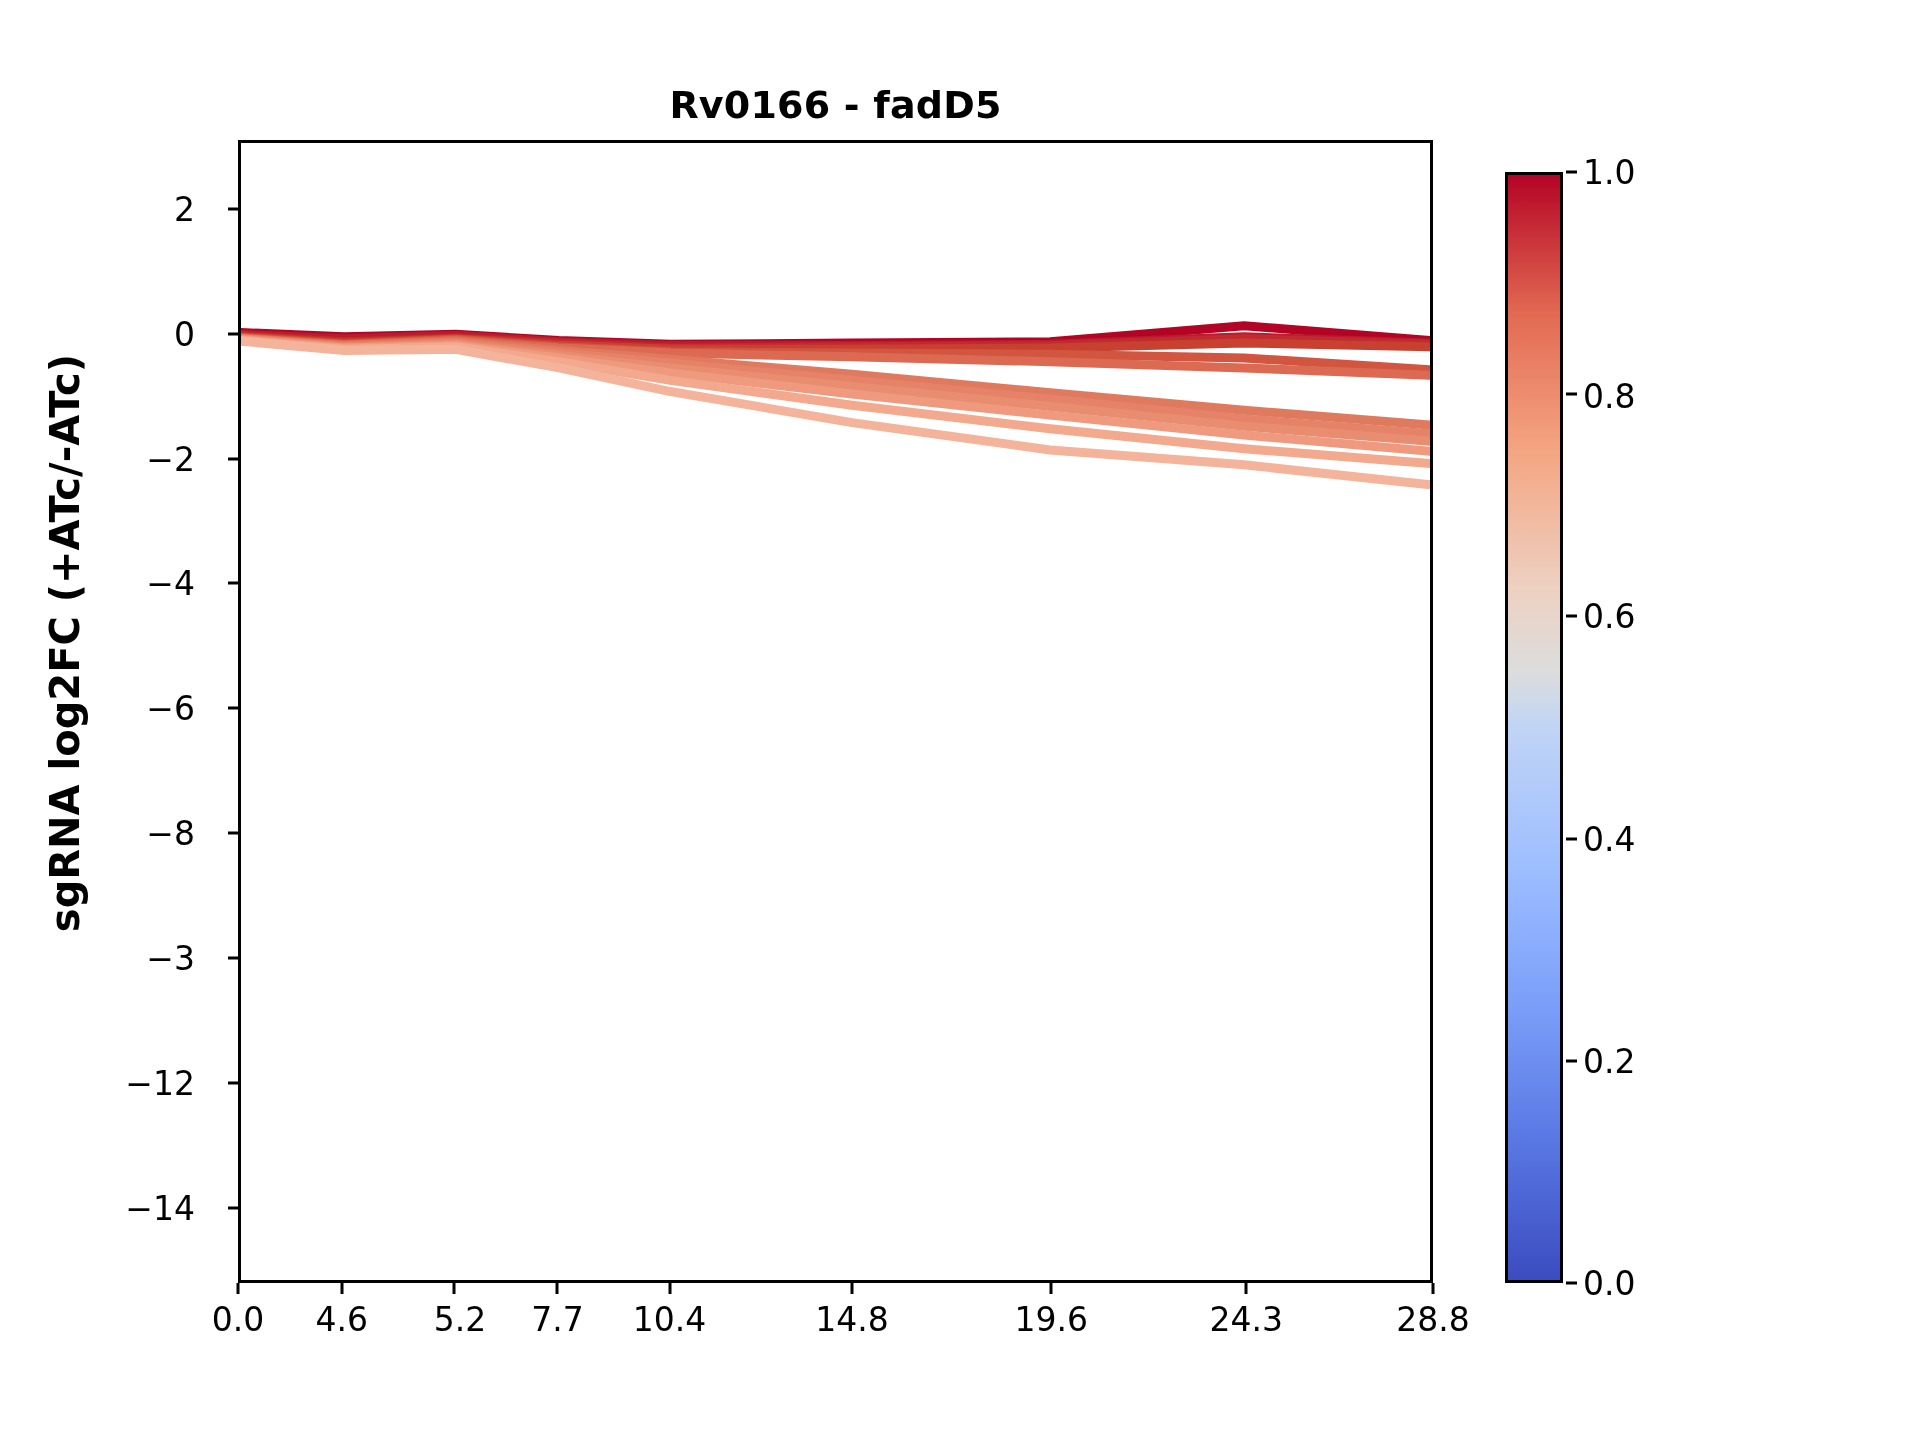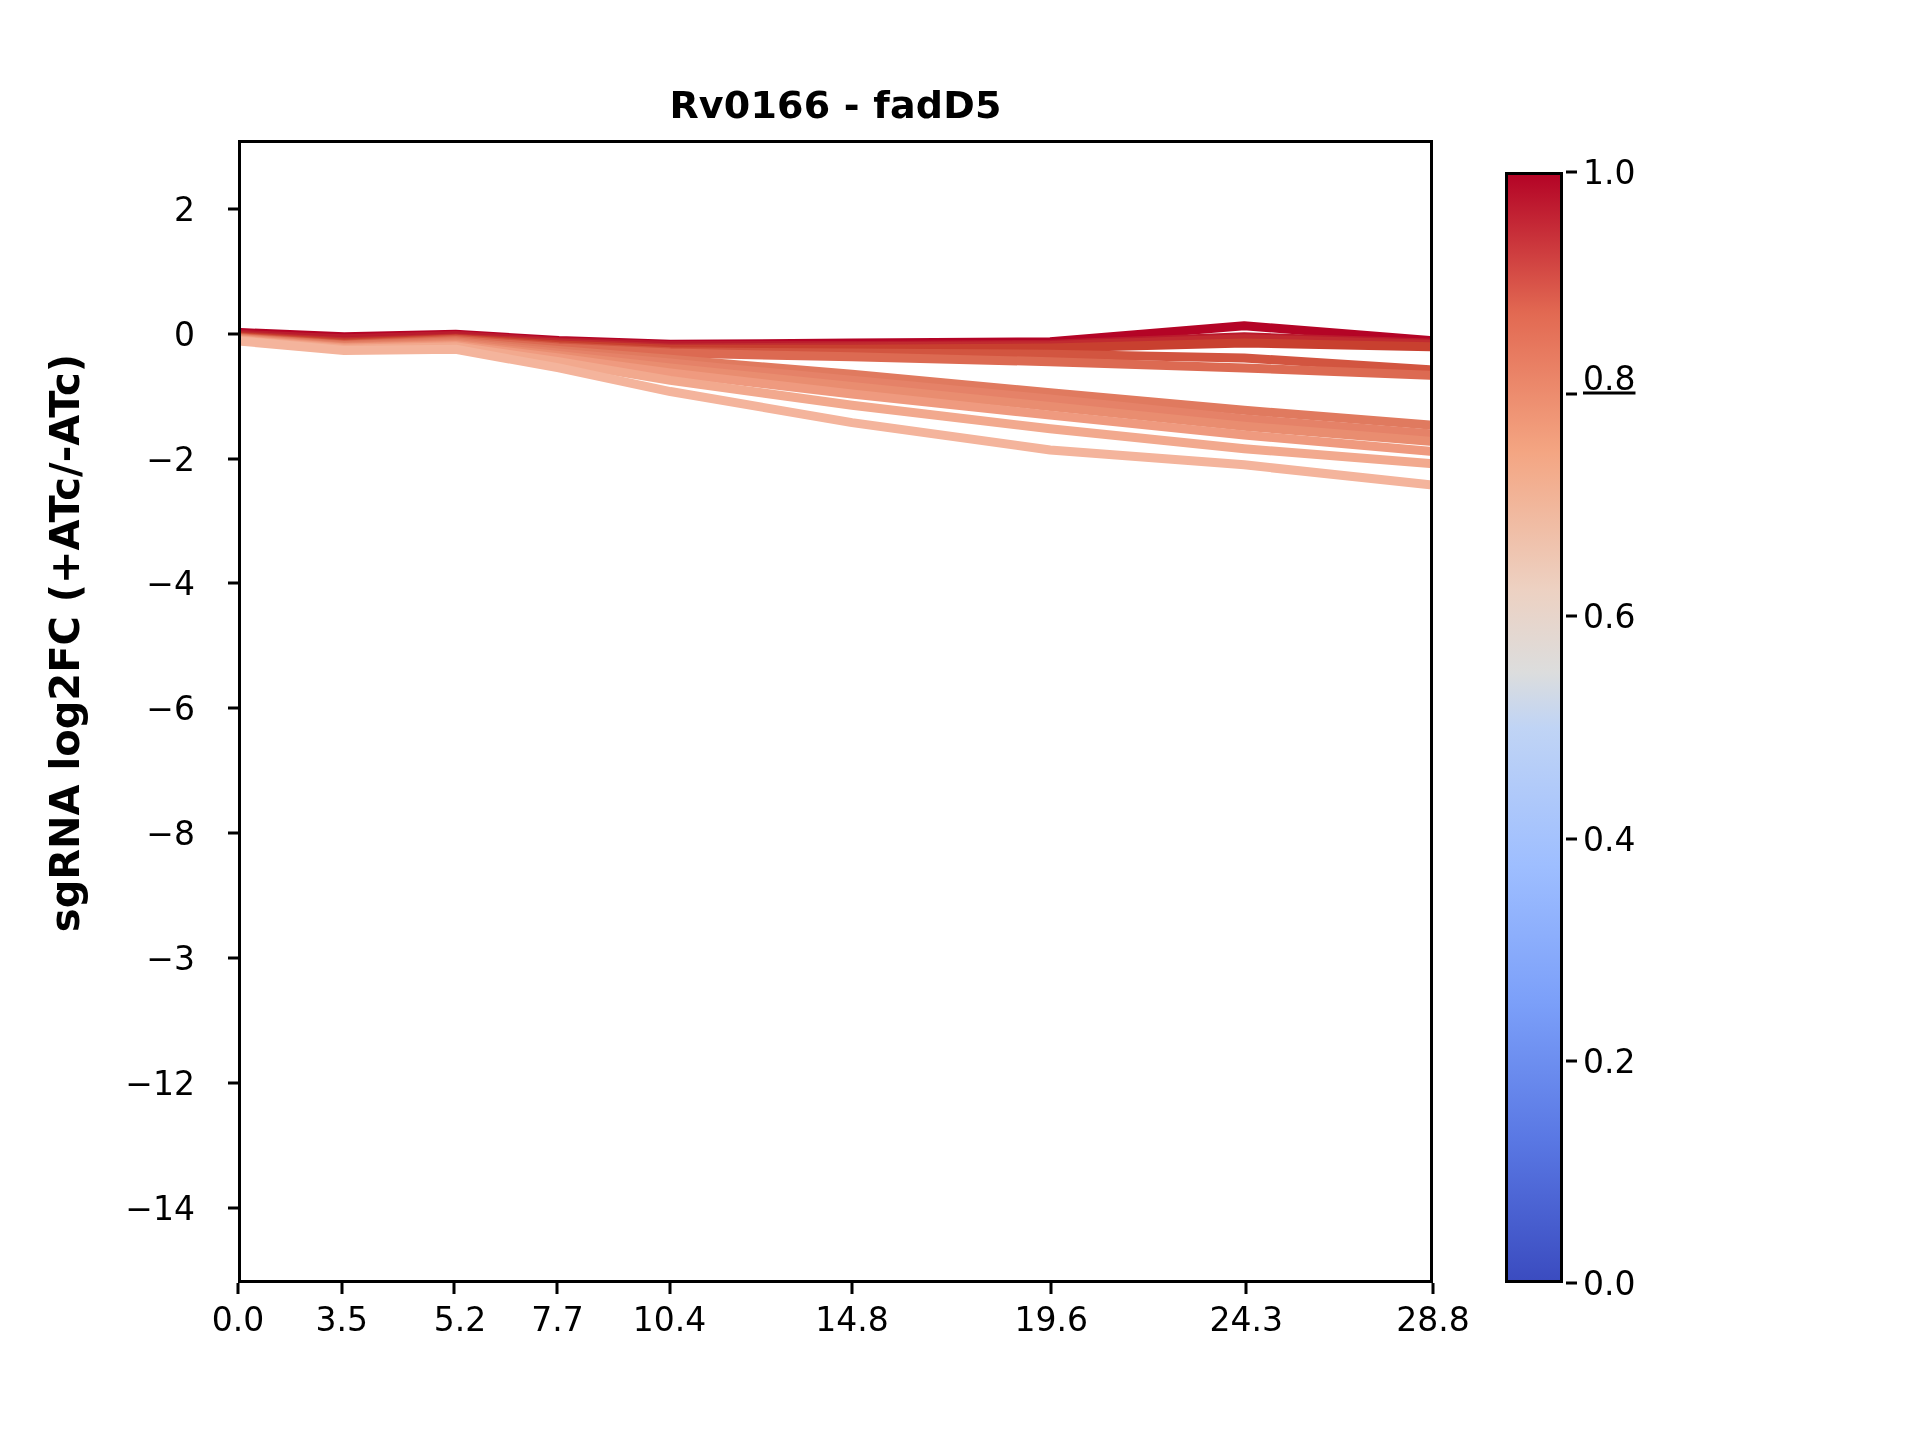--- a/index.html
+++ b/index.html
@@ -108,21 +108,21 @@
       <div class="ytick-label" style="top: 958.213px;">−3</div>
       <div class="ytick-mark" style="top: 1083.13px;"></div>
       <div class="ytick-label" style="top: 1083.13px;">−12</div>
       <div class="ytick-mark" style="top: 1208.05px;"></div>
       <div class="ytick-label" style="top: 1208.05px;">−14</div>
     </div>
   <div id="x-ticks">
       <div class="xtick-mark" style="left: 238px;"></div>
       <div class="xtick-label" style="left: 238px;">0.0</div>
       <div class="xtick-mark" style="left: 341.733px;"></div>
-      <div class="xtick-label" style="left: 341.733px;">3.5</div>
+      <div class="xtick-label" style="left: 341.733px;">4.6</div>
       <div class="xtick-mark" style="left: 453.764px;"></div>
       <div class="xtick-label" style="left: 460px;">5.2</div>
       <div class="xtick-mark" style="left: 557.497px;"></div>
       <div class="xtick-label" style="left: 557.497px;">7.7</div>
       <div class="xtick-mark" style="left: 669.528px;"></div>
       <div class="xtick-label" style="left: 669.528px;">10.4</div>
       <div class="xtick-mark" style="left: 852.097px;"></div>
       <div class="xtick-label" style="left: 852.097px;">14.8</div>
       <div class="xtick-mark" style="left: 1051.26px;"></div>
       <div class="xtick-label" style="left: 1051.26px;">19.6</div>
@@ -148,21 +148,21 @@
             <stop offset="100%" stop-color="#b40426"></stop>
           </linearGradient>
         </defs>
         <rect x="0" y="0" width="10" height="100" fill="url(#cbgrad)"></rect>
       </svg>
   </div>
   <div id="cb-ticks">
       <div class="cbtick-mark" style="top: 172px;"></div>
       <div class="cbtick-label" style="top: 172px;">1.0</div>
       <div class="cbtick-mark" style="top: 394.2px;"></div>
-      <div class="cbtick-label" style="top: 378px; text-decoration: underline;">0.8</div>
+      <div class="cbtick-label" style="top: 396px;">0.8</div>
       <div class="cbtick-mark" style="top: 616.4px;"></div>
       <div class="cbtick-label" style="top: 616.4px;">0.6</div>
       <div class="cbtick-mark" style="top: 838.6px;"></div>
       <div class="cbtick-label" style="top: 838.6px;">0.4</div>
       <div class="cbtick-mark" style="top: 1060.8px;"></div>
       <div class="cbtick-label" style="top: 1060.8px;">0.2</div>
       <div class="cbtick-mark" style="top: 1283px;"></div>
       <div class="cbtick-label" style="top: 1283px;">0.0</div>
     </div>
 

